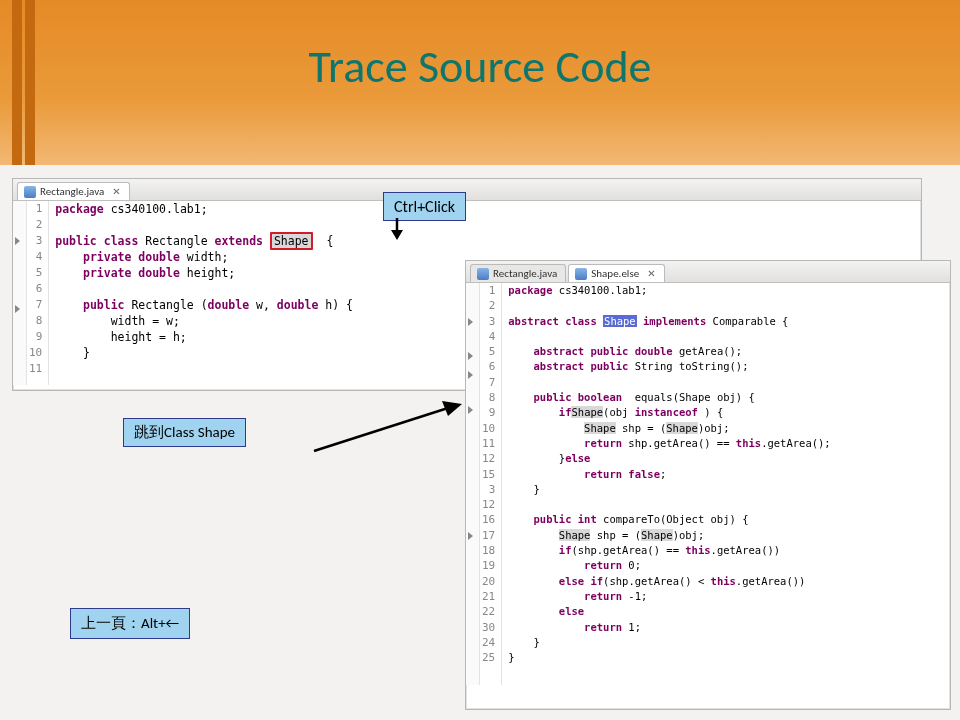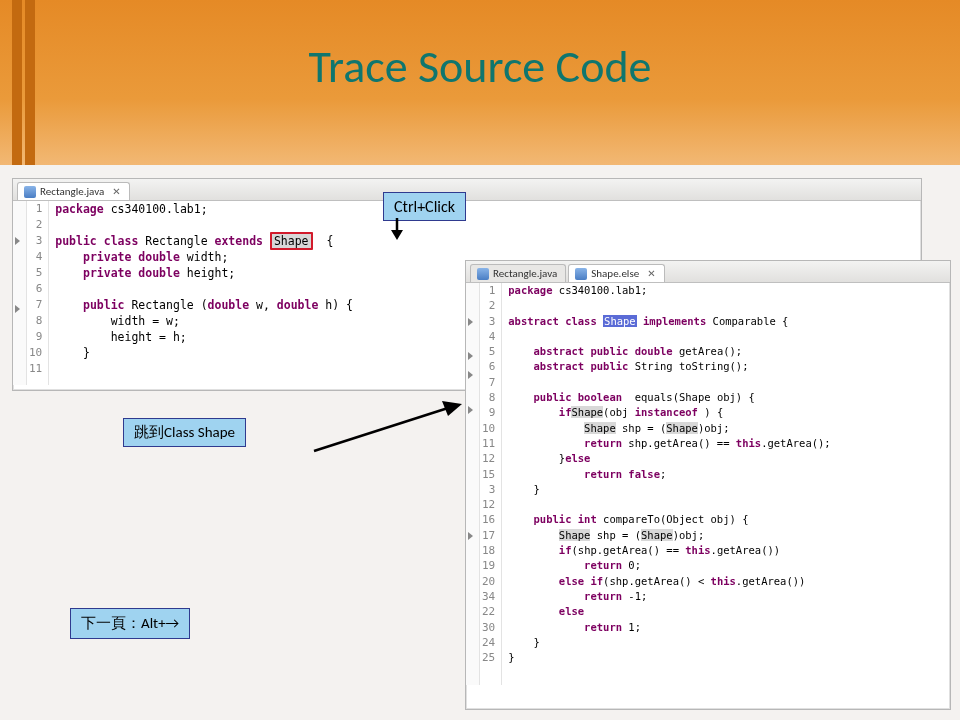--- a/index.html
+++ b/index.html
@@ -248,34 +248,34 @@
         <div>11</div>
         <div>12</div>
         <div>15</div>
         <div>3</div>
         <div>12</div>
         <div>16</div>
         <div>17</div>
         <div>18</div>
         <div>19</div>
         <div>20</div>
-        <div>34</div>
+        <div>21</div>
         <div>22</div>
         <div>30</div>
         <div>24</div>
         <div>25</div>
       </div>
     <div class="code" id="code2"><div><span class="kw">package</span> cs340100.lab1;</div><div> </div><div><span class="kw">abstract class </span><span class="sel">Shape</span> <span class="kw">implements</span> Comparable {</div><div> </div><div>    <span class="kw">abstract public double</span> getArea();</div><div>    <span class="kw">abstract public</span> String toString();</div><div> </div><div>    <span class="kw">public boolean</span>  equals(Shape obj) {</div><div>        <span class="kw">if</span><span class="gray-bg">Shape</span>(obj <span class="kw">instanceof</span> ) {</div><div>            <span class="gray-bg">Shape</span> shp = (<span class="gray-bg">Shape</span>)obj;</div><div>            <span class="kw">return</span> shp.getArea() == <span class="kw">this</span>.getArea();</div><div>        }<span class="kw">else</span></div><div>            <span class="kw">return false</span>;</div><div>    }</div><div> </div><div>    <span class="kw">public int</span> compareTo(Object obj) {</div><div>        <span class="gray-bg">Shape</span> shp = (<span class="gray-bg">Shape</span>)obj;</div><div>        <span class="kw">if</span>(shp.getArea() == <span class="kw">this</span>.getArea())</div><div>            <span class="kw">return</span> 0;</div><div>        <span class="kw">else if</span>(shp.getArea() &lt; <span class="kw">this</span>.getArea())</div><div>            <span class="kw">return</span> -1;</div><div>        <span class="kw">else</span></div><div>            <span class="kw">return</span> 1;</div><div>    }</div><div>}</div></div>
   </div>
 </div>
 
 <div class="callout small" style="top:192px; left:350px;">Ctrl+Click</div>
 <div class="callout" style="top:418px; left:123px;">跳到Class Shape</div>
 <div class="callout" style="top:608px; left:70px; line-height:1.4;">
-  <div>下一頁：Alt+→</div>
+  <div>上一頁：Alt+←</div>
 </div>
 
 <svg class="arrow-svg" style="top:218px; left:387px;" width="20" height="24">
   <line x1="10" y1="0" x2="10" y2="14" stroke="#000" stroke-width="2.5"></line>
   <polygon points="10,22 4,12 16,12" fill="#000"></polygon>
 </svg>
 <svg class="arrow-svg" style="top:396px; left:308px;" width="160" height="80">
   <line x1="6" y1="55" x2="140" y2="12" stroke="#000" stroke-width="2.5"></line>
   <polygon points="154,8 134,5 140,20" fill="#000"></polygon>
 </svg>

